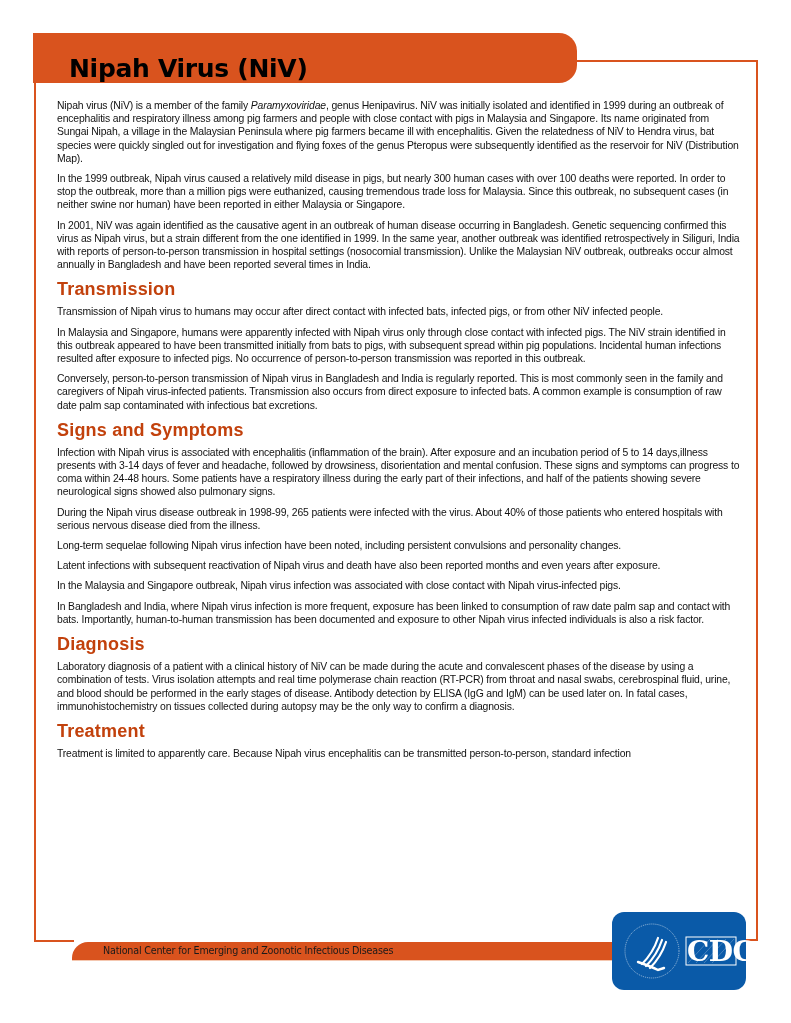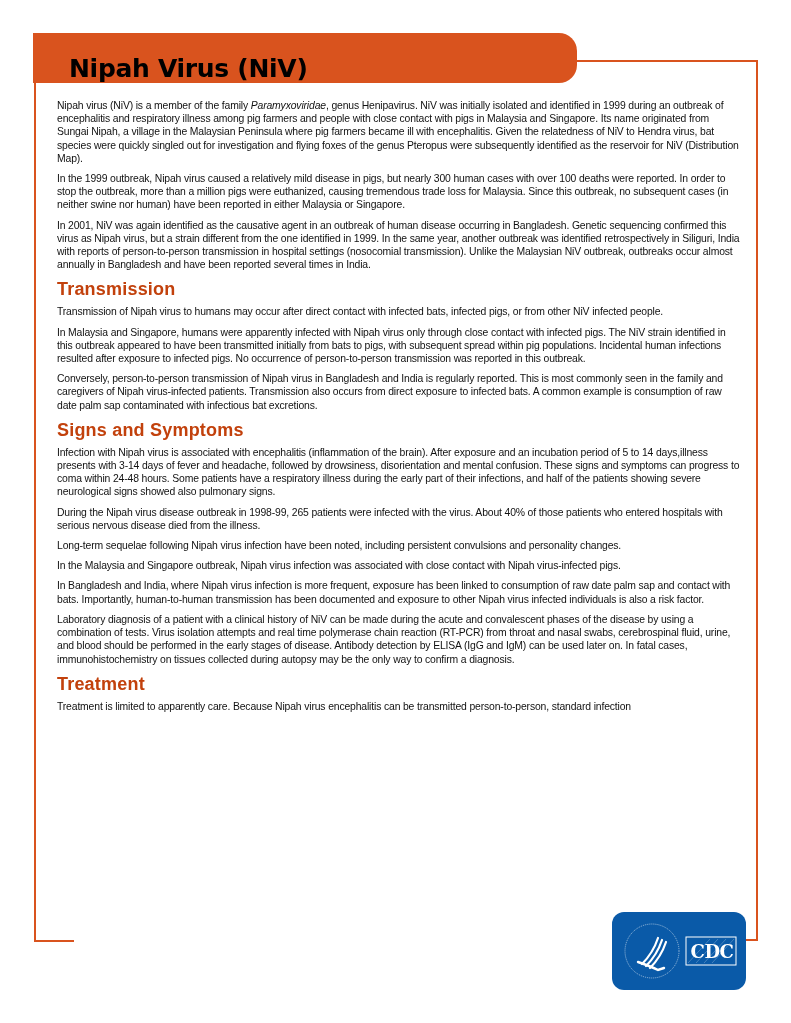--- a/index.html
+++ b/index.html
@@ -52,38 +52,43 @@
     <p>Transmission of Nipah virus to humans may occur after direct contact with infected bats, infected pigs, or from other NiV infected people.</p>
     <p>In Malaysia and Singapore, humans were apparently infected with Nipah virus only through close contact with infected pigs. The NiV strain identified in this outbreak appeared to have been transmitted initially from bats to pigs, with subsequent spread within pig populations. Incidental human infections resulted after exposure to infected pigs. No occurrence of person-to-person transmission was reported in this outbreak.</p>
     <p>Conversely, person-to-person transmission of Nipah virus in Bangladesh and India is regularly reported. This is most commonly seen in the family and caregivers of Nipah virus-infected patients. Transmission also occurs from direct exposure to infected bats. A common example is consumption of raw date palm sap contaminated with infectious bat excretions.</p>
   </section>
 
   <section>
     <h2>Signs and Symptoms</h2>
     <p>Infection with Nipah virus is associated with encephalitis (inflammation of the brain). After exposure and an incubation period of 5 to 14 days,illness presents with 3-14 days of fever and headache, followed by drowsiness, disorientation and mental confusion. These signs and symptoms can progress to coma within 24-48 hours. Some patients have a respiratory illness during the early part of their infections, and half of the patients showing severe neurological signs showed also pulmonary signs.</p>
     <p>During the Nipah virus disease outbreak in 1998-99, 265 patients were infected with the virus. About 40% of those patients who entered hospitals with serious nervous disease died from the illness.</p>
     <p>Long-term sequelae following Nipah virus infection have been noted, including persistent convulsions and personality changes.</p>
+    <p>Latent infections with subsequent reactivation of Nipah virus and death have also been reported months and even years after exposure.</p>
   </section>
 
   <section>
     <p>In the Malaysia and Singapore outbreak, Nipah virus infection was associated with close contact with Nipah virus-infected pigs.</p>
     <p>In Bangladesh and India, where Nipah virus infection is more frequent, exposure has been linked to consumption of raw date palm sap and contact with bats. Importantly, human-to-human transmission has been documented and exposure to other Nipah virus infected individuals is also a risk factor.</p>
   </section>
 
   <section>
+    <h2>Diagnosis</h2>
     <p>Laboratory diagnosis of a patient with a clinical history of NiV can be made during the acute and convalescent phases of the disease by using a combination of tests.  Virus isolation attempts and real time polymerase chain reaction (RT-PCR) from throat and nasal swabs, cerebrospinal fluid, urine, and blood should be performed in the early stages of disease. Antibody detection by ELISA (IgG and IgM) can be used later on. In fatal cases, immunohistochemistry on tissues collected during autopsy may be the only way to confirm a diagnosis.</p>
   </section>
 
   <section>
     <h2>Treatment</h2>
     <p>Treatment is limited to apparently care. Because Nipah virus encephalitis can be transmitted person-to-person, standard infection</p>
   </section>
 </div>
 
 <div class="footer-bar">
+  <div class="footer-top">
+    <span>National Center for Emerging and Zoonotic Infectious Diseases</span>
+  </div>
 </div>
 
 <div class="cdc-logo">
   <svg width="134" height="78" viewBox="0 0 134 78">
 
     <circle cx="40" cy="39" r="27" fill="none" stroke="#ffffff" stroke-width="0.6" stroke-dasharray="1.2 0.9" opacity="0.85"></circle>
 
     <path d="M30 52 C36 46, 42 38, 46 26" stroke="#fff" stroke-width="2.2" fill="none" stroke-linecap="round"></path>
     <path d="M34 54 C40 48, 46 40, 50 28" stroke="#fff" stroke-width="2.2" fill="none" stroke-linecap="round"></path>
     <path d="M38 56 C44 50, 50 42, 54 30" stroke="#fff" stroke-width="2.2" fill="none" stroke-linecap="round"></path>
@@ -91,14 +96,14 @@
 
     <rect x="74" y="25" width="50" height="28" fill="none" stroke="#ffffff" stroke-width="1"></rect>
     <g stroke="#ffffff" stroke-width="0.4" opacity="0.6">
       <line x1="76" y1="51" x2="98" y2="27"></line>
         <line x1="84" y1="51" x2="106" y2="27"></line>
       <line x1="92" y1="51" x2="114" y2="27"></line>
         <line x1="100" y1="51" x2="122" y2="27"></line>
     </g>
   </svg>
   <span style="position:absolute; left:75px; top:26px; width:50px; text-align:center; color:#fff;
-               font-family:'DejaVu Serif', serif; font-weight:bold; font-size:18px; line-height:27px; letter-spacing:-0.5px;">CDC</span>
+               font-family:'DejaVu Serif', serif; font-weight:bold; font-size:28px; line-height:27px; letter-spacing:-0.5px;">CDC</span>
 </div>
 
 </body></html>

